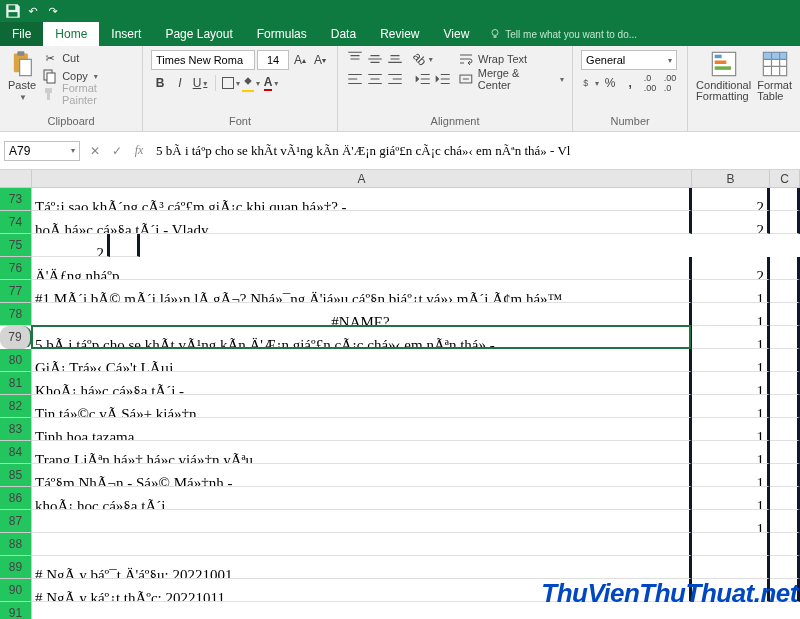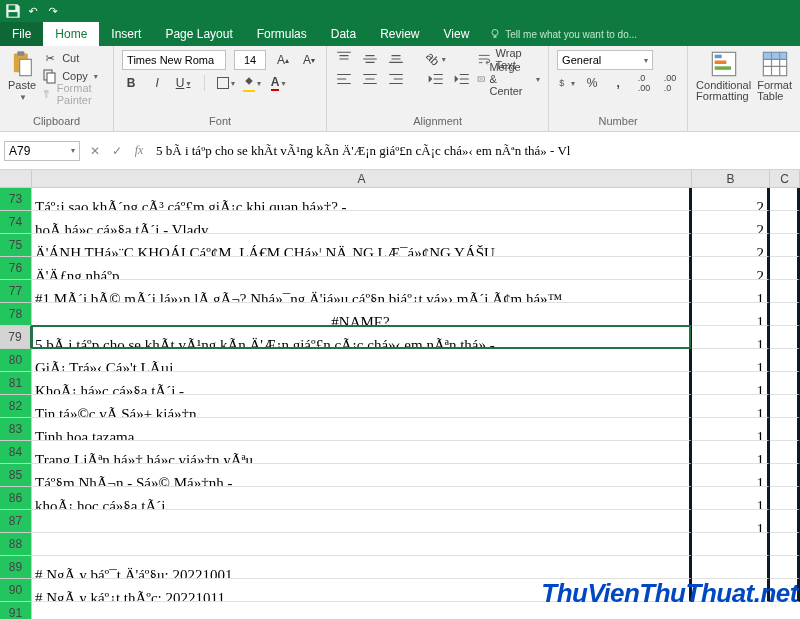--- a/index.html
+++ b/index.html
@@ -24,21 +24,21 @@
 .group-label { text-align: center; color: #666; font-size: 11px; padding-top: 2px; }
 .group-body { display: flex; gap: 6px; }
 .vcol { display: flex; flex-direction: column; justify-content: space-around; gap: 2px; }
 .rbtn { display: flex; align-items: center; gap: 4px; color: #444; font-size: 11px; cursor: pointer; height: 16px; }
 .rbtn.big { flex-direction: column; height: auto; gap: 2px; }
 .rbtn.big .lbl { font-size: 11px; text-align: left; line-height: 11px; }
 .disabled { color: #aaa; }
 .iconbox { width: 16px; height: 16px; display: flex; align-items: center; justify-content: center; }
 .iconbox.lg { width: 28px; height: 28px; }
 .iconbox svg { width: 100%; height: 100%; }
-.row { display: flex; gap: 8px; align-items: center; }
+.row { display: flex; gap: 2px; align-items: center; }
 .sep { width: 1px; height: 54px; background: #d4d4d4; margin: 0 4px; }
 .combo { border: 1px solid #c0c0c0; background: #fff; font-size: 11px; height: 20px; display: flex; align-items: center; padding: 0 4px; }
 .combo.font { width: 104px; }
 .combo.size { width: 32px; text-align: center; justify-content: center; }
 .dd { font-size: 8px; color: #666; margin-left: 2px; }
 .sqbtn { width: 18px; height: 18px; border: none; display: flex; align-items: center; justify-content: center; font-size: 12px; cursor: pointer; color: #444; }
 
 
 .formula-row { height: 38px; border-bottom: 1px solid #d4d4d4; display: flex; align-items: center; background: #fff; }
 .name-box { width: 76px; height: 20px; border: 1px solid #c0c0c0; margin: 0 4px; padding: 0 4px; display: flex; align-items: center; justify-content: space-between; font-size: 12px; }
@@ -49,21 +49,21 @@
 
 .grid { position: relative; }
 .corner { position: absolute; left: 0; top: 0; width: 32px; height: 18px; background: #e6e6e6; border-right: 1px solid #ccc; border-bottom: 1px solid #ccc; }
 .col-headers { position: absolute; left: 32px; top: 0; height: 18px; display: flex; }
 .ch { background: #e6e6e6; border-right: 1px solid #ccc; border-bottom: 1px solid #ccc; display: flex; align-items: center; justify-content: center; color: #444; font-size: 12px; }
 .ch.A { width: 660px; }
 .ch.B { width: 78px; }
 .ch.C { width: 30px; }
 .row-headers { position: absolute; left: 0; top: 18px; width: 32px; }
 .rh { height: 23px; background: #22c55e; border-right: 1px solid #ccc; border-bottom: 1px solid #ccc; display: flex; align-items: center; justify-content: center; color: #444; font-size: 12px; }
-.rh.active { background: #d4d4d4; border-right: 2px solid #217346; }
+.rh.active { background: #d4d4d4; border-right: 2px solid #217346; border-radius: 9px; }
 .cells { position: absolute; left: 32px; top: 18px; }
 .crow { display: flex; height: 23px; }
 .cell { border-right: 3px solid #0f172a; border-bottom: 1px solid #e0e0e0; padding: 8px 3px; overflow: hidden; white-space: nowrap; }
 .cell.A { width: 660px; font-family: 'Times New Roman', serif; font-size: 15px; line-height: 22px; }
 .cell.B { width: 78px; text-align: right; font-family: 'Times New Roman', serif; font-size: 15px; line-height: 22px; }
 .cell.C { width: 30px; }
 .cell.nameerr { text-align: center; }
 .sel { position: absolute; border: 2px solid #217346; pointer-events: none; }
 
 
@@ -363,21 +363,20 @@
         <div class="cell A">Táº¡i sao khÃ´ng cÃ³ cáº£m giÃ¡c khi quan há»‡? -</div>
         <div class="cell B">2</div>
         <div class="cell C"></div>
       </div>
       <div class="crow">
         <div class="cell A">hoÃ  há»c cá»§a tÃ´i - Vlady</div>
         <div class="cell B">2</div>
         <div class="cell C"></div>
       </div>
       <div class="crow">
-        <div class="cell A">Ä'ÁNH THá»¨C KHOÁI Cáº¢M, LÁ€M CHá»¦ NÄ‚NG LÆ¯á»¢NG YÁŠU</div>
         <div class="cell B">2</div>
         <div class="cell C"></div>
       </div>
       <div class="crow">
         <div class="cell A">Ä'Äƒng nháº­p</div>
         <div class="cell B">2</div>
         <div class="cell C"></div>
       </div>
       <div class="crow">
         <div class="cell A">#1 MÃ´i bÃ© mÃ´i lá»›n lÃ   gÃ¬? Nhá»¯ng Ä'iá»u cáº§n biáº¿t vá»› mÃ´i Ã¢m há»™</div>

